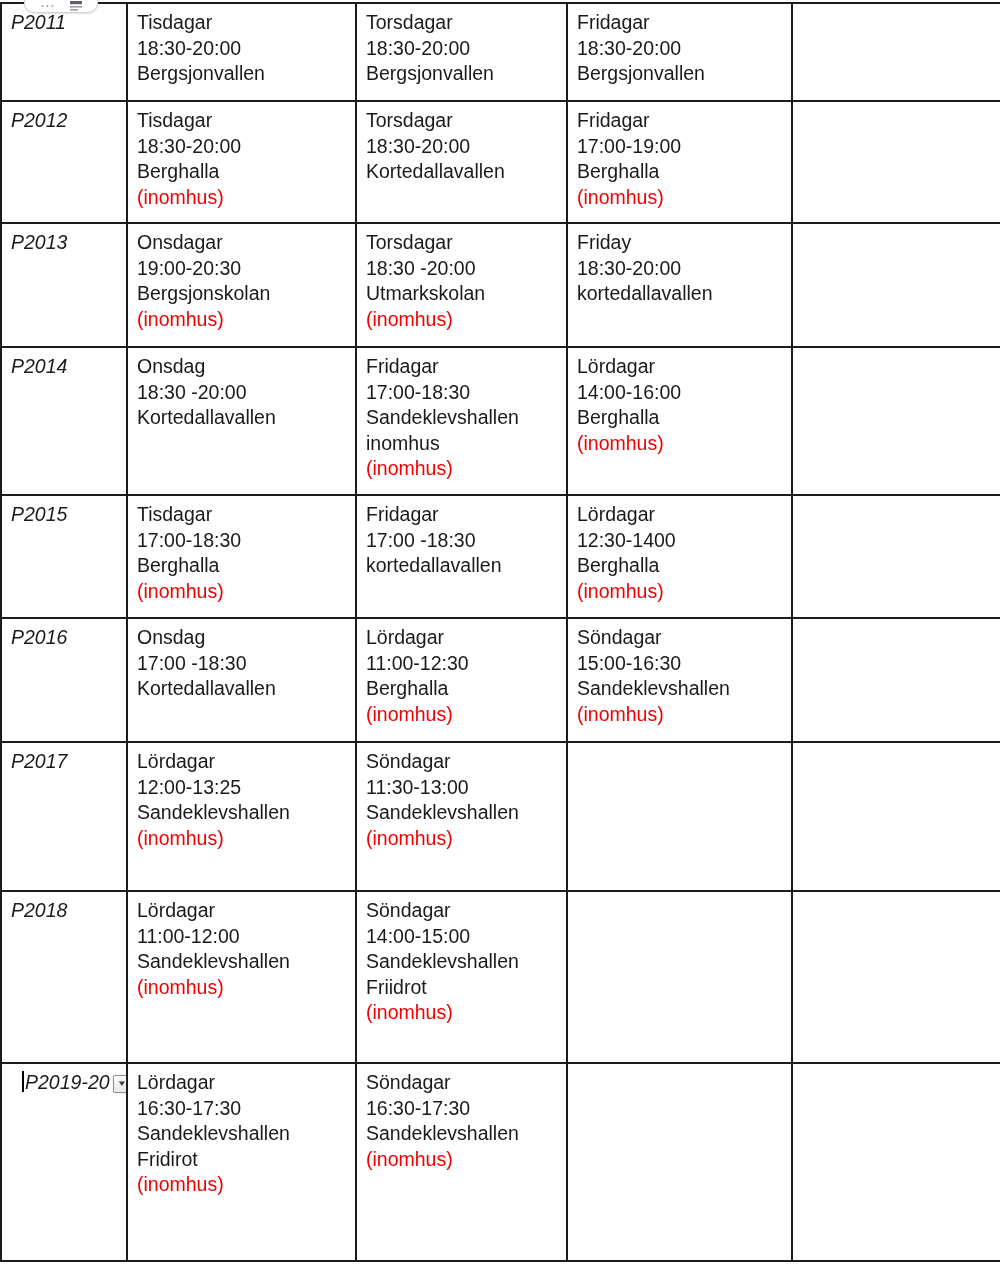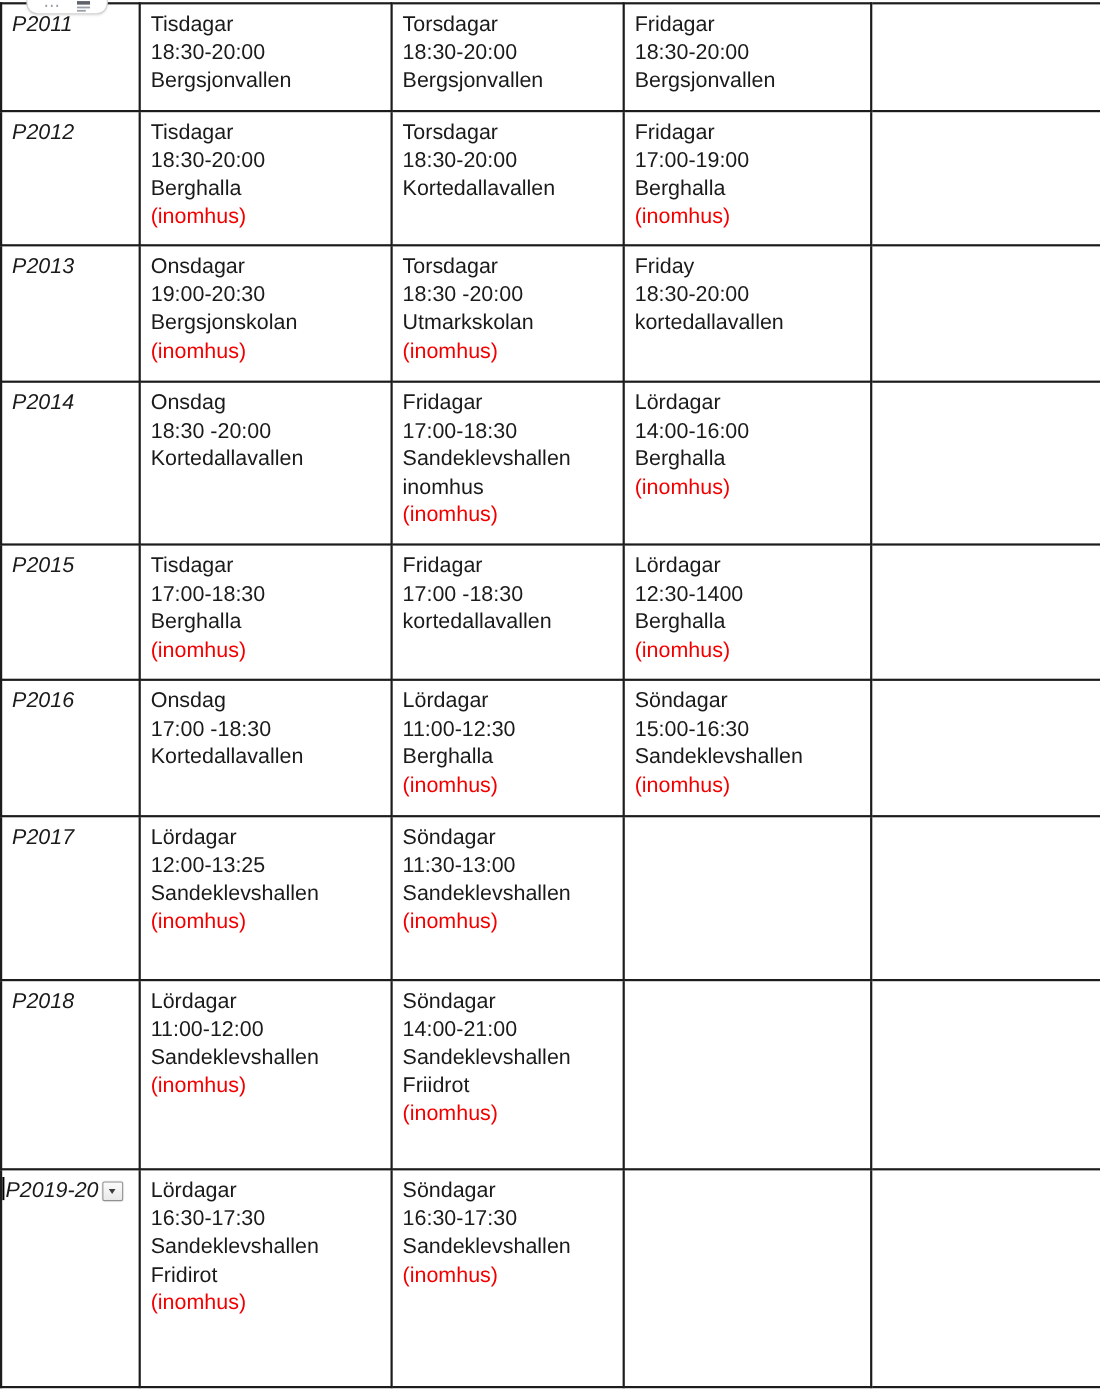--- a/index.html
+++ b/index.html
@@ -35,21 +35,21 @@
     font-size:19.5px;
     line-height:25.5px;
     overflow:hidden;
   }
   td.team-cell{
     padding-left:8px;
     white-space:nowrap;
     font-style:italic;
   }
   td.team-cell.caret-cell{
-    padding-left:0;
+    padding-left:20px;
   }
   .line{white-space:nowrap;}
   .line.indoor{color:var(--indoor-red);}
   
   .caret{
     display:inline-block;
     width:2px;
     height:21px;
     background:#000;
     margin-right:1px;
@@ -271,21 +271,21 @@
         <tr style="height: 172px;">
           <td class="team-cell"><span>P2018</span></td>
           <td class="session-cell">
             <div class="line">Lördagar</div>
             <div class="line">11:00-12:00</div>
             <div class="line">Sandeklevshallen</div>
             <div class="line indoor">(inomhus)</div>
           </td>
           <td class="session-cell">
             <div class="line">Söndagar</div>
-            <div class="line">14:00-21:00</div>
+            <div class="line">14:00-15:00</div>
             <div class="line">Sandeklevshallen</div>
             <div class="line">Friidrot</div>
             <div class="line indoor">(inomhus)</div>
           </td>
           <td class="session-cell"></td>
           <td class="session-cell"></td>
         </tr>
         <tr style="height: 198px;">
           <td class="team-cell caret-cell"><span class="caret"></span><span>P2019-20</span><span class="dropdown-btn">
               <span class="dropdown-arrow">▼</span>

